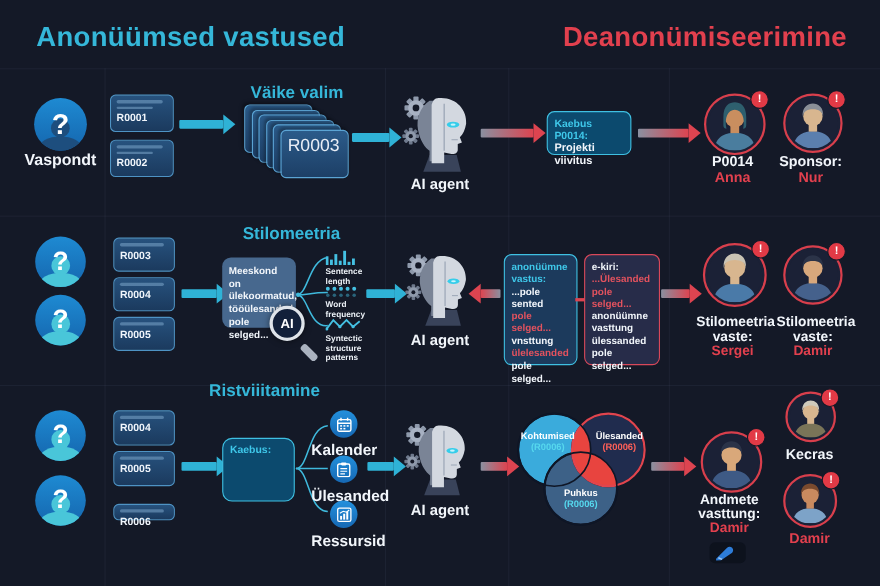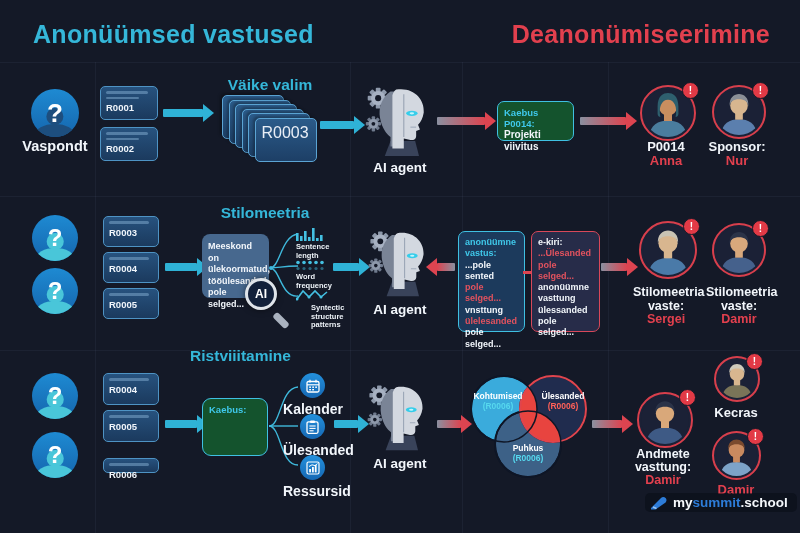--- a/index.html
+++ b/index.html
@@ -30,21 +30,21 @@
         box-shadow:-2px -2px 3px rgba(0,0,0,.3);box-sizing:border-box;padding:5px 6px 2px;}
   
   .arr{position:absolute;background:#2fb2d6;height:8px;border-radius:1px;}
   .arr::after{content:"";position:absolute;right:-11px;top:50%;transform:translateY(-50%);
         width:0;height:0;border-left:11px solid #2fb2d6;
         border-top:9px solid transparent;border-bottom:9px solid transparent;}
   .arr.red{background:linear-gradient(90deg,#8a90a0,#dd4450);}
   .arr.red::after{border-left-color:#dd4450;}
   .arr.flip{transform:scaleX(-1);}
   
-  .kbox{position:absolute;background:#14532d;border:1.5px solid #3fc0e2;border-radius:7px;
+  .kbox{position:absolute;background:#0c4a6e;border:1.5px solid #3fc0e2;border-radius:7px;
         padding:5px 6px;box-sizing:border-box;}
   .kbox .kt{color:#3fc8ea;font-weight:bold;font-size:9.5px;line-height:11px;}
   .kbox .kb{color:#f2f6fb;font-weight:bold;font-size:10px;line-height:11.5px;}
   .msgbox{position:absolute;background:#47688e;border-radius:8px;padding:7px 6px;
         font-size:9px;line-height:11.5px;font-weight:bold;color:#f2f6fb;box-sizing:border-box;}
   .lens{position:absolute;border-radius:50%;background:#12203a;border:3px solid #dfe4ea;
         display:flex;align-items:center;justify-content:center;font-weight:bold;color:#fff;
         font-size:12px;box-shadow:0 0 6px rgba(0,0,0,.5);}
   .lens-handle{position:absolute;width:18px;height:7px;background:#aab2bf;border-radius:3px;
         transform:rotate(45deg);}
@@ -295,21 +295,21 @@
   <div class="feat-label" style="left:296px;top:273px;width:55px;">Word frequency</div>
 
   <svg class="abs" style="left:296px;top:288px;" width="34" height="14">
     <polyline points="1,11 7,3 13,9 19,3 25,9 31,4" stroke="#44c0e2" stroke-width="1.6" fill="none"></polyline>
     <g fill="#44c0e2">
         <circle cx="1" cy="11" r="1.5"></circle>
         <circle cx="13" cy="9" r="1.5"></circle>
         <circle cx="25" cy="9" r="1.5"></circle>
       </g>
   </svg>
-  <div class="feat-label" style="left:296px;top:304px;width:50px;margin-left:15px;">Syntectic structure patterns</div>
+  <div class="feat-label" style="left:296px;top:304px;width:50px;">Syntectic structure patterns</div>
 
   <div class="arr" style="left:333px;top:263px;width:26px;"></div>
 
   <svg class="abs" style="left:365px;top:226px;" width="72" height="72">
       <use href="#sym-aiagent"></use>
     </svg>
   <div class="ailabel" style="left:360px;top:302px;width:80px;">AI agent</div>
 
   <div class="arr red flip" style="left:437px;top:263px;width:18px;"></div>
 
@@ -523,16 +523,15 @@
   </div>
   <div class="plabel match" style="left:705px;top:483px;width:62px;">
     <div class="match">Damir</div>
   </div>
 
   <div class="logo" style="left:645px;top:493px;">
     <svg width="19" height="15" viewBox="0 0 19 15">
       <path d="M1,13 L11,3 C12.2,1.8 14.4,1.8 15.6,3 C16.8,4.2 16.8,6.2 15.6,7.4 L5.5,14.4 L1,14.6 Z" fill="#2d7cd8"></path>
       <path d="M3,12 L6.5,13.5" stroke="#9cc4ee" stroke-width="1.4"></path>
     </svg>
-    <span><span class="lg-my">my</span><span class="lg-summit">summit</span><span class="lg-school">.school</span></span>
   </div>
 
 </div>
 
 </body></html>

